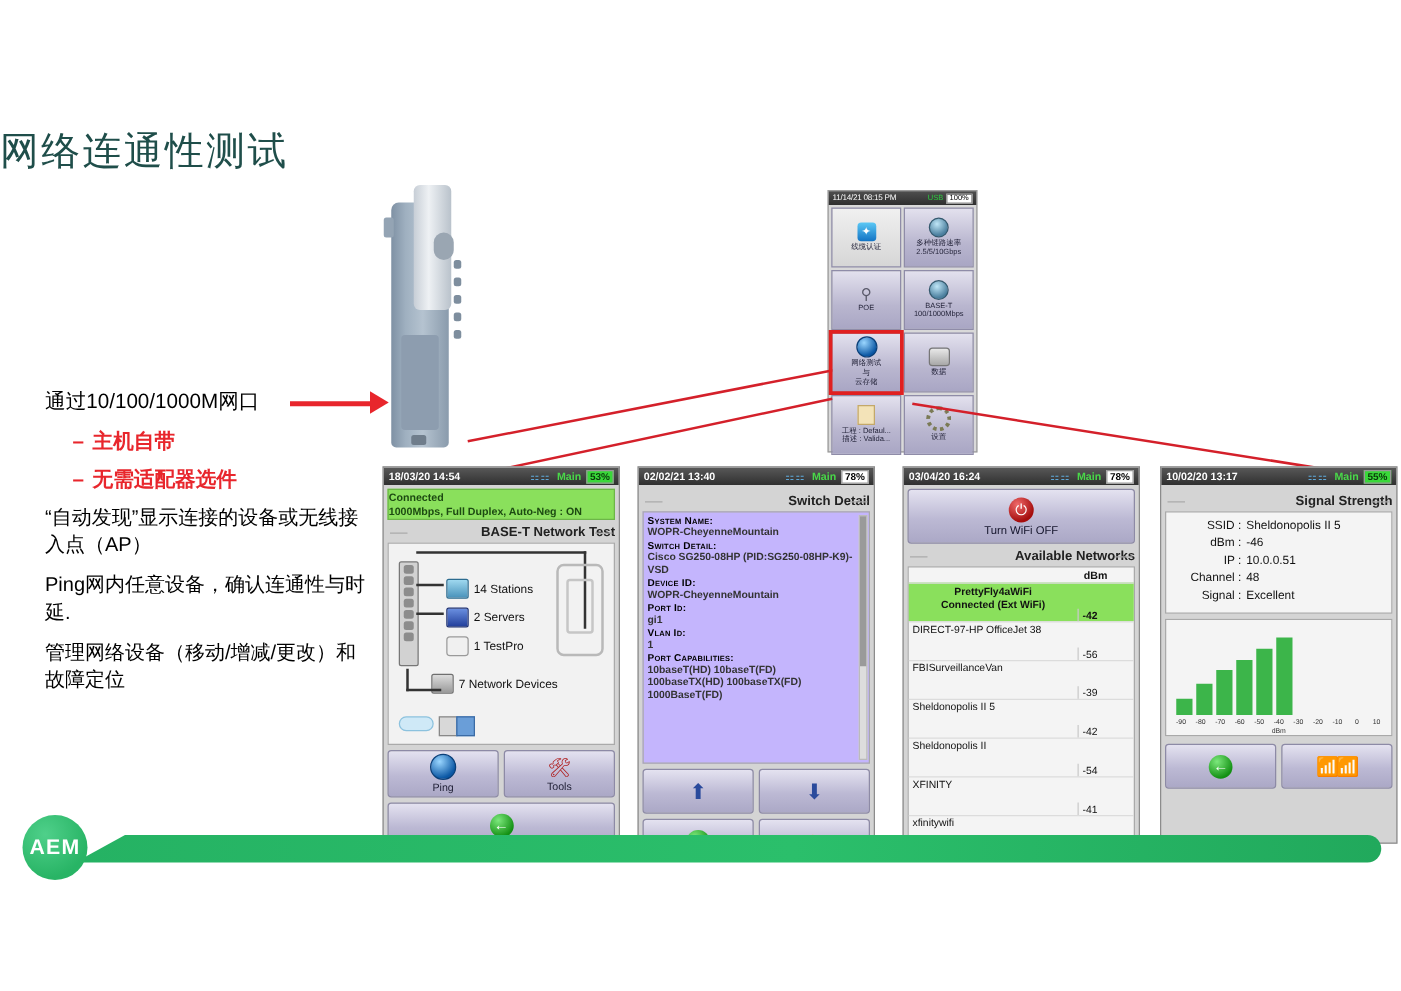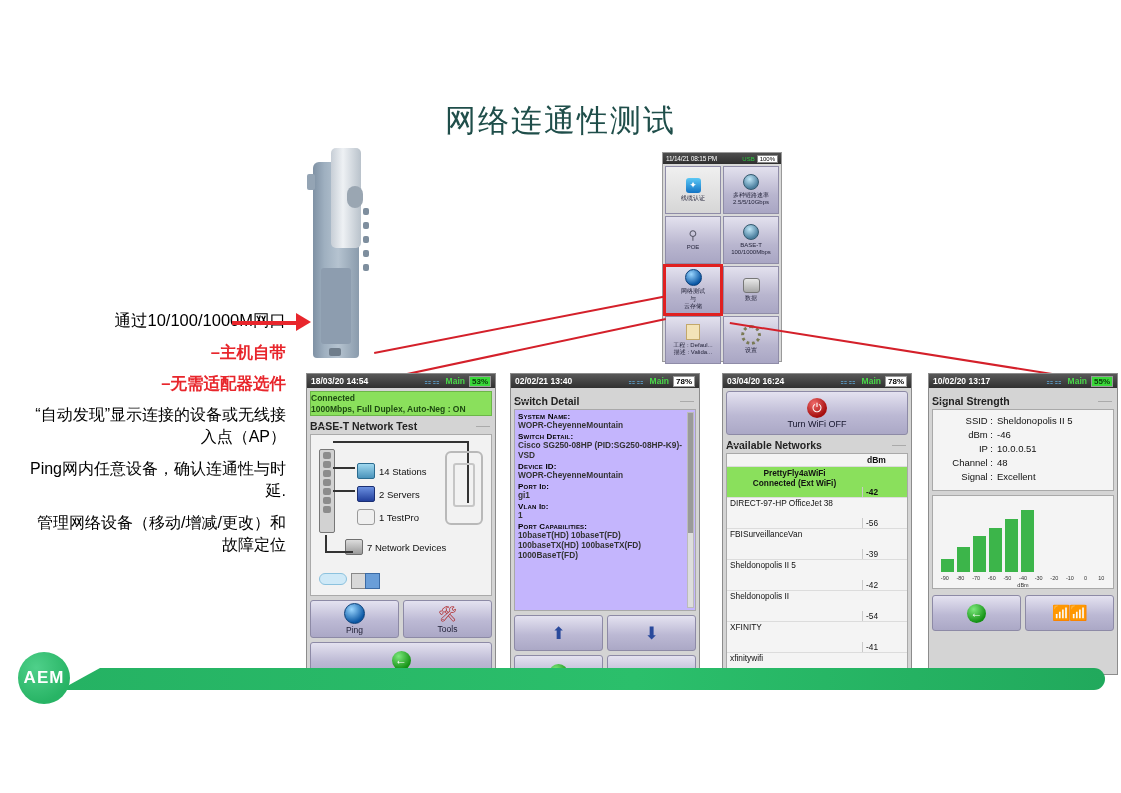--- a/index.html
+++ b/index.html
@@ -1,25 +1,25 @@
 <!DOCTYPE html>
 <html><head>
 <meta charset="utf-8">
 <style>
   html,body{margin:0;padding:0;}
   body{width:1121px;height:793px;background:#ffffff;position:relative;
        font-family:"Liberation Sans","DejaVu Sans",sans-serif;overflow:hidden;}
   .abs{position:absolute;}
 
   
-  #title{left:0;right:0;top:100px;text-align:center;font-size:31px;color:#1f4e4a;
+  #title{left:0;right:0;top:100px;text-align:left;font-size:31px;color:#1f4e4a;
          font-family:"DejaVu Sans","Liberation Sans",sans-serif;letter-spacing:2px;}
 
   
-  #left-text{left:24px;top:310px;width:262px;color:#111;text-align:right;}
+  #left-text{left:36px;top:310px;width:262px;color:#111;}
   .lt-main{font-size:16.5px;color:#000;white-space:nowrap;margin-bottom:10px;}
   .lt-bullet{font-size:16.5px;color:#e8262c;margin:0 0 9px 22px;font-weight:bold;}
   .lt-bullet .dash{display:inline-block;width:16px;}
   .lt-para{font-size:16px;color:#000;line-height:1.35;margin-bottom:11px;}
 
   
   #arrow-line{left:232px;top:321px;width:68px;height:4px;background:#e8262c;}
   #arrow-head{left:296px;top:313px;width:0;height:0;border-left:15px solid #e8262c;
               border-top:9px solid transparent;border-bottom:9px solid transparent;}
 
@@ -93,21 +93,21 @@
       display:flex;align-items:center;padding:0 4px;color:#fff;font-size:8.5px;font-weight:bold;}
   .p-status .dt{flex:1;}
   .p-status .icons{color:#5fa8d8;font-size:8px;margin-right:5px;letter-spacing:1px;}
   .p-status .main{color:#49d849;margin-right:4px;}
   .p-status .bat{font-size:8px;padding:0 2px;border:1px solid #999;background:#fff;color:#000;}
   .p-status .bat.grn{background:#39d839;color:#0a3a0a;}
   .p-body{padding:3px;}
 
   .greenbar{background:#8ae05c;border:1px solid #6cb648;
       color:#1d4a12;font-size:8.5px;font-weight:bold;padding:1px 0;line-height:1.25;}
-  .sect-title{text-align:left;font-size:10.5px;font-weight:bold;color:#222;
+  .sect-title{text-align:right;font-size:10.5px;font-weight:bold;color:#222;
       margin:4px 0 2px;position:relative;}
   .sect-title:before,.sect-title:after{content:"";position:absolute;top:50%;width:14px;
       height:1px;background:#aaa;}
   .sect-title:before{left:2px;} .sect-title:after{right:2px;}
 
   .whitebox{background:#f2f2f2;border:1px solid #aaa;}
   .topo{height:152px;position:relative;padding:4px;}
   .topo-item{display:flex;align-items:center;font-size:9.5px;color:#111;margin-left:42px;margin-bottom:7px;}
   .topo-item .gi{width:16px;height:14px;margin-right:4px;}
   .sw-rack{position:absolute;left:8px;top:14px;width:14px;height:82px;background:#d2d2d2;

